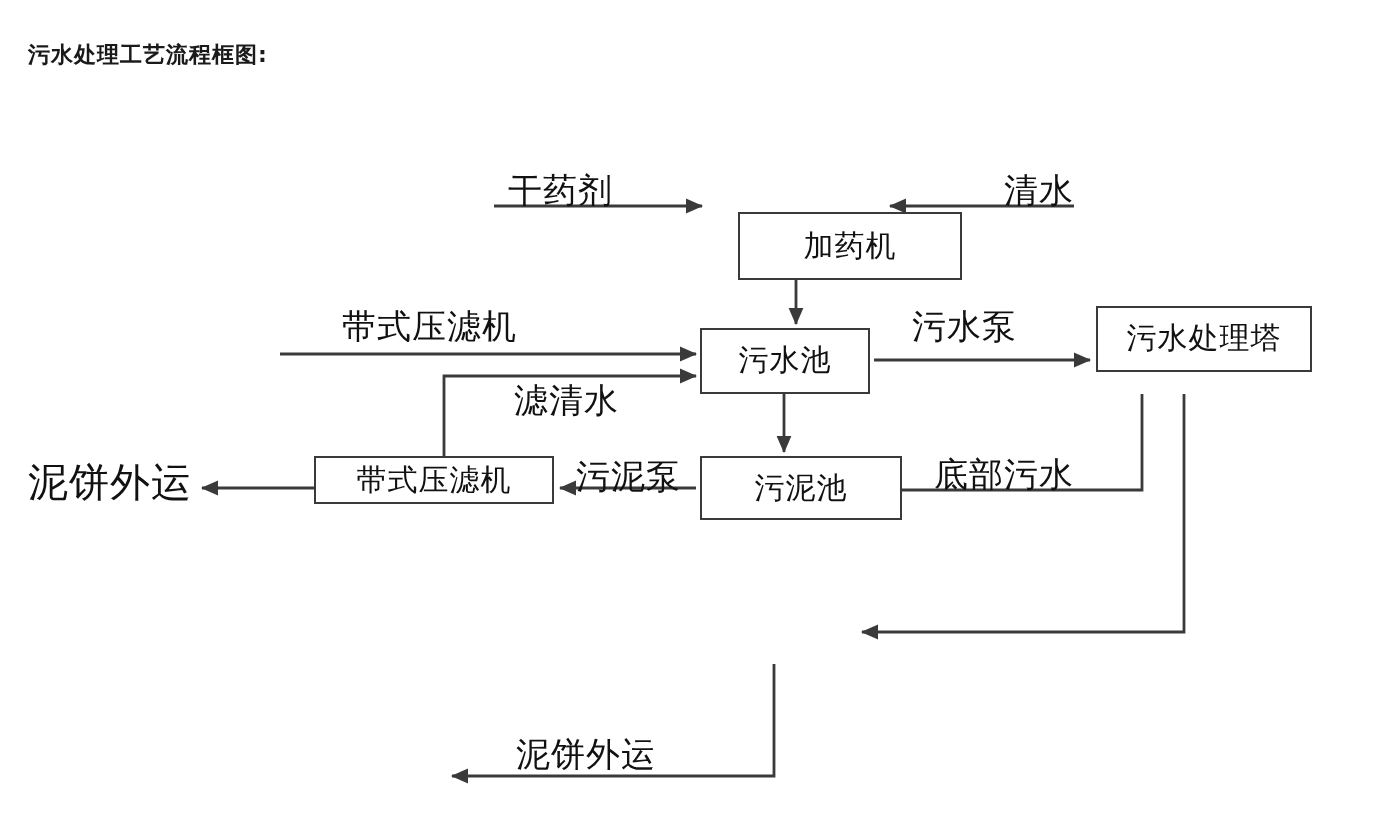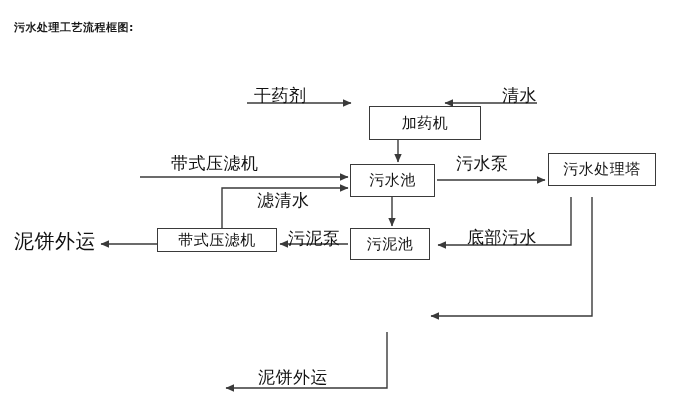--- a/index.html
+++ b/index.html
@@ -105,21 +105,21 @@
       <path d="M592,197 L592,316 L431,316" marker-end="url(#ah)"></path>
 
       <path d="M387,332 L387,388 L226,388" marker-end="url(#ah)"></path>
     </g>
   </svg>
 
   <div class="node" style="left:369px; top:86px; width:112px; height:34px;margin-top:20px;">加药机</div>
   <div class="node" style="left:350px; top:164px; width:85px; height:33px;">污水池</div>
   <div class="node" style="left:548px; top:153px; width:108px; height:33px;">污水处理塔</div>
   <div class="node" style="left:157px; top:228px; width:120px; height:24px;">带式压滤机</div>
-  <div class="node" style="left:350px; top:228px; width:80px; height:32px;">污泥池</div>
+  <div class="node" style="left:350px; top:228px; width:101px; height:32px;">污泥池</div>
 
   <div class="edge-label" style="left:254px; top:84px;">干药剂</div>
   <div class="edge-label" style="left:502px; top:84px;">清水</div>
   <div class="edge-label" style="left:171px; top:152px;">带式压滤机</div>
   <div class="edge-label" style="left:456px; top:152px;">污水泵</div>
   <div class="edge-label" style="left:257px; top:189px;font-family:Liberation Mono, monospace;">滤清水</div>
   <div class="edge-label" style="left:288px; top:227px;">污泥泵</div>
   <div class="edge-label" style="left:467px; top:226px;font-family:Liberation Mono, monospace;">底部污水</div>
   <div class="edge-label" style="left:258px; top:366px;">泥饼外运</div>
 

